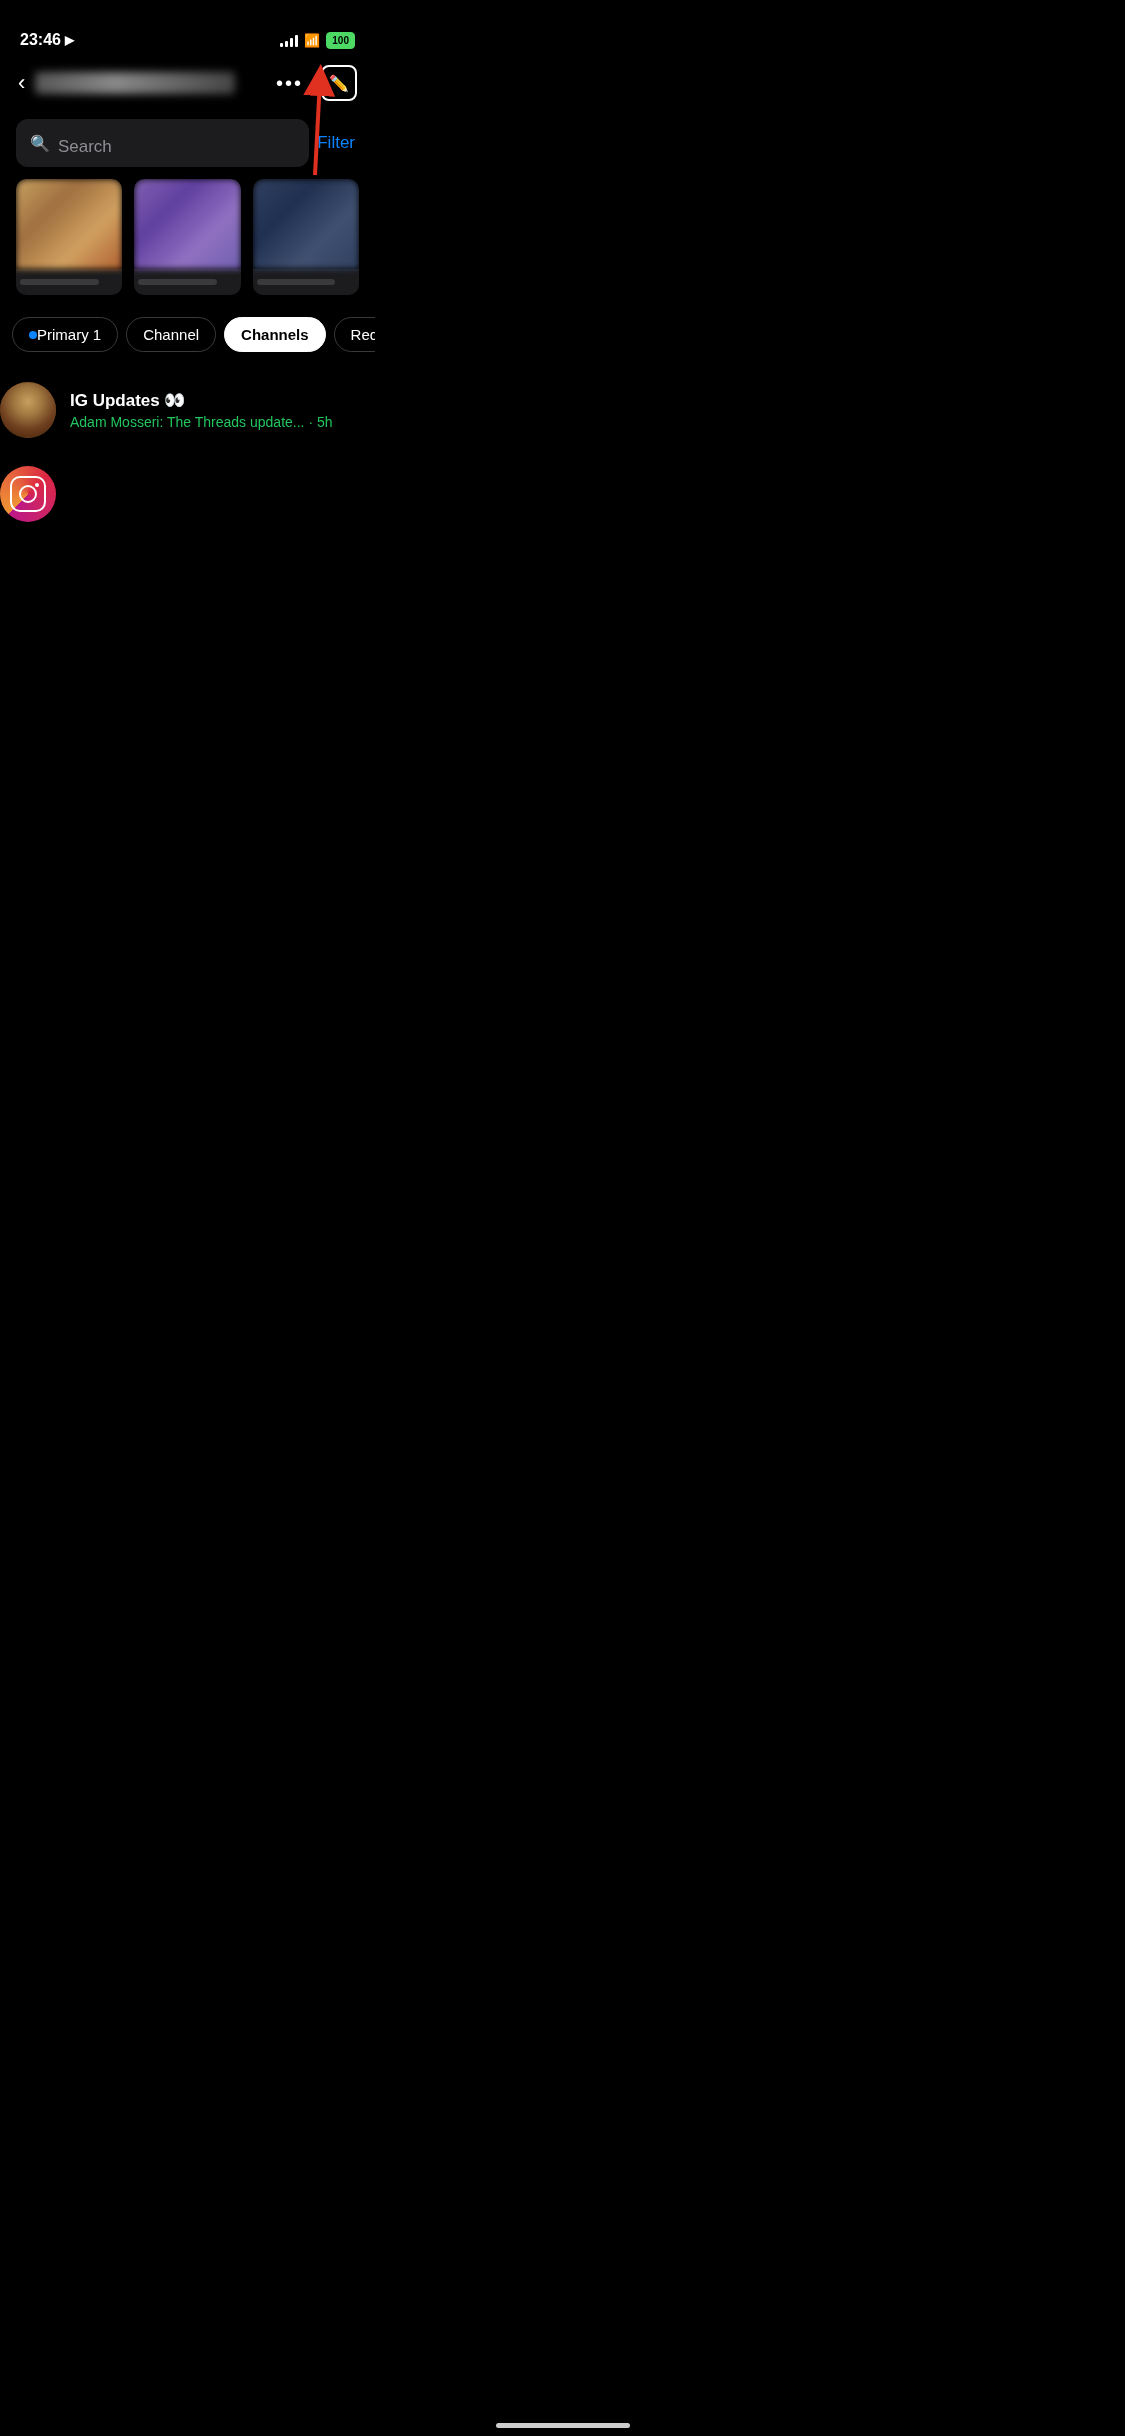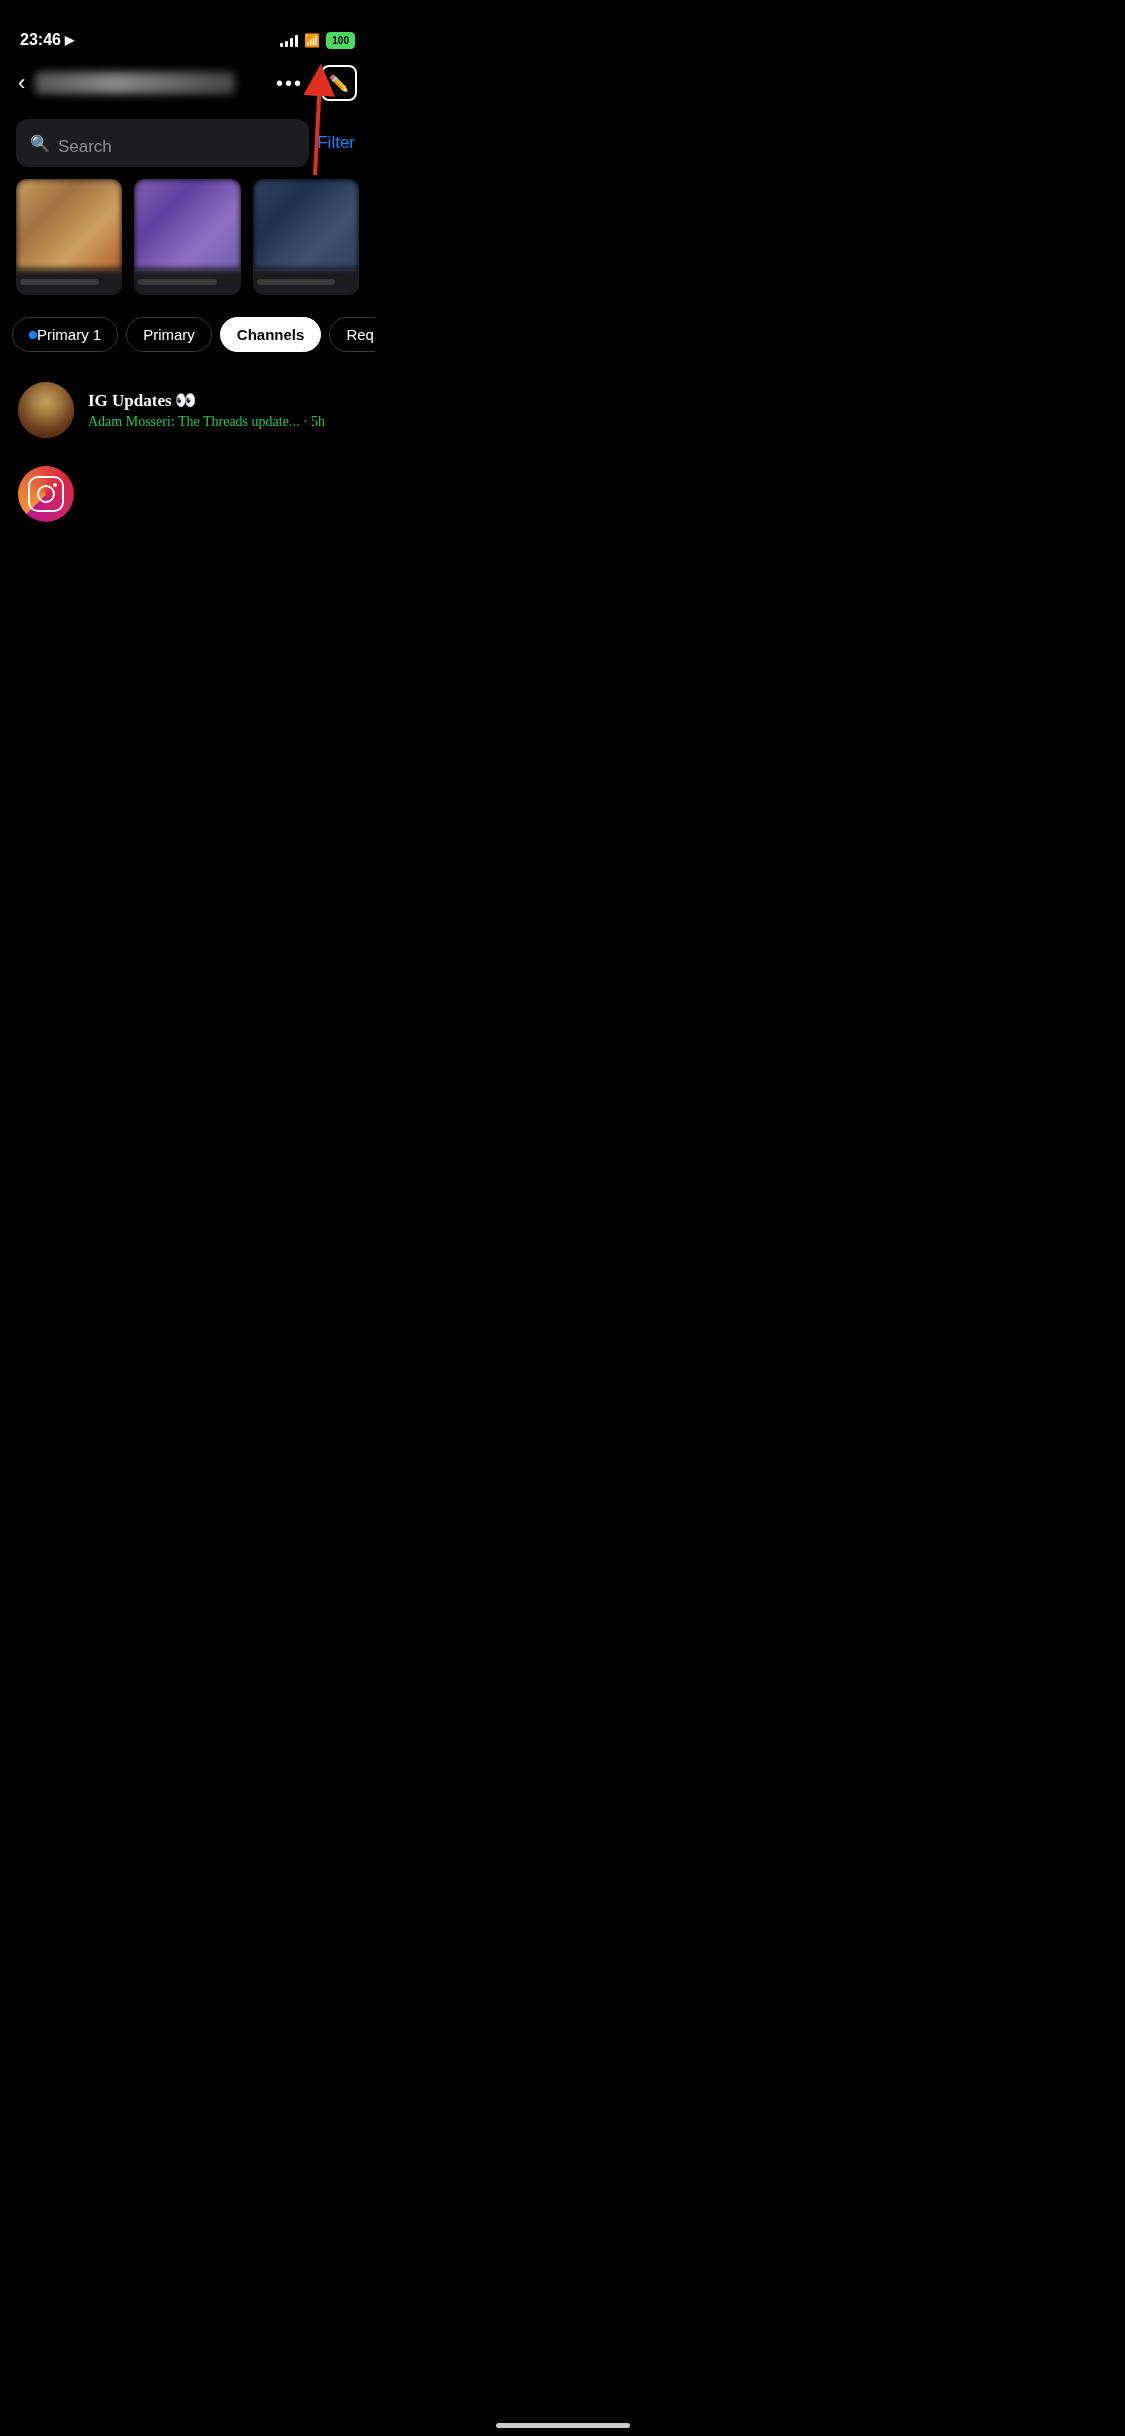--- a/index.html
+++ b/index.html
@@ -236,24 +236,23 @@
     }
 
     
     .channels-list {
       padding: 4px 0;
     }
 
     .channel-item {
       display: flex;
       align-items: center;
-      padding: 14px 18px;
+      padding: 14px 0;
       gap: 14px;
       cursor: pointer;
-      font-family: Liberation Serif, serif;
     }
 
     .channel-avatar {
       width: 56px;
       height: 56px;
       border-radius: 50%;
       overflow: hidden;
       flex-shrink: 0;
     }
 
@@ -442,21 +441,21 @@
       </div>
   </div>
 </div>
 
 <div class="tabs-row">
   <div class="tab-item has-dot">
     <span class="tab-dot"></span>
     <span>Primary 1</span>
   </div>
   <div class="tab-item">
-    <span>Primary</span>
+    <span>Channel</span>
   </div>
   <div class="tab-item active">
     <span>Channels</span>
   </div>
   <div class="tab-item">
     <span>Requests</span>
   </div>
 </div>
 
 <div class="channels-list">

